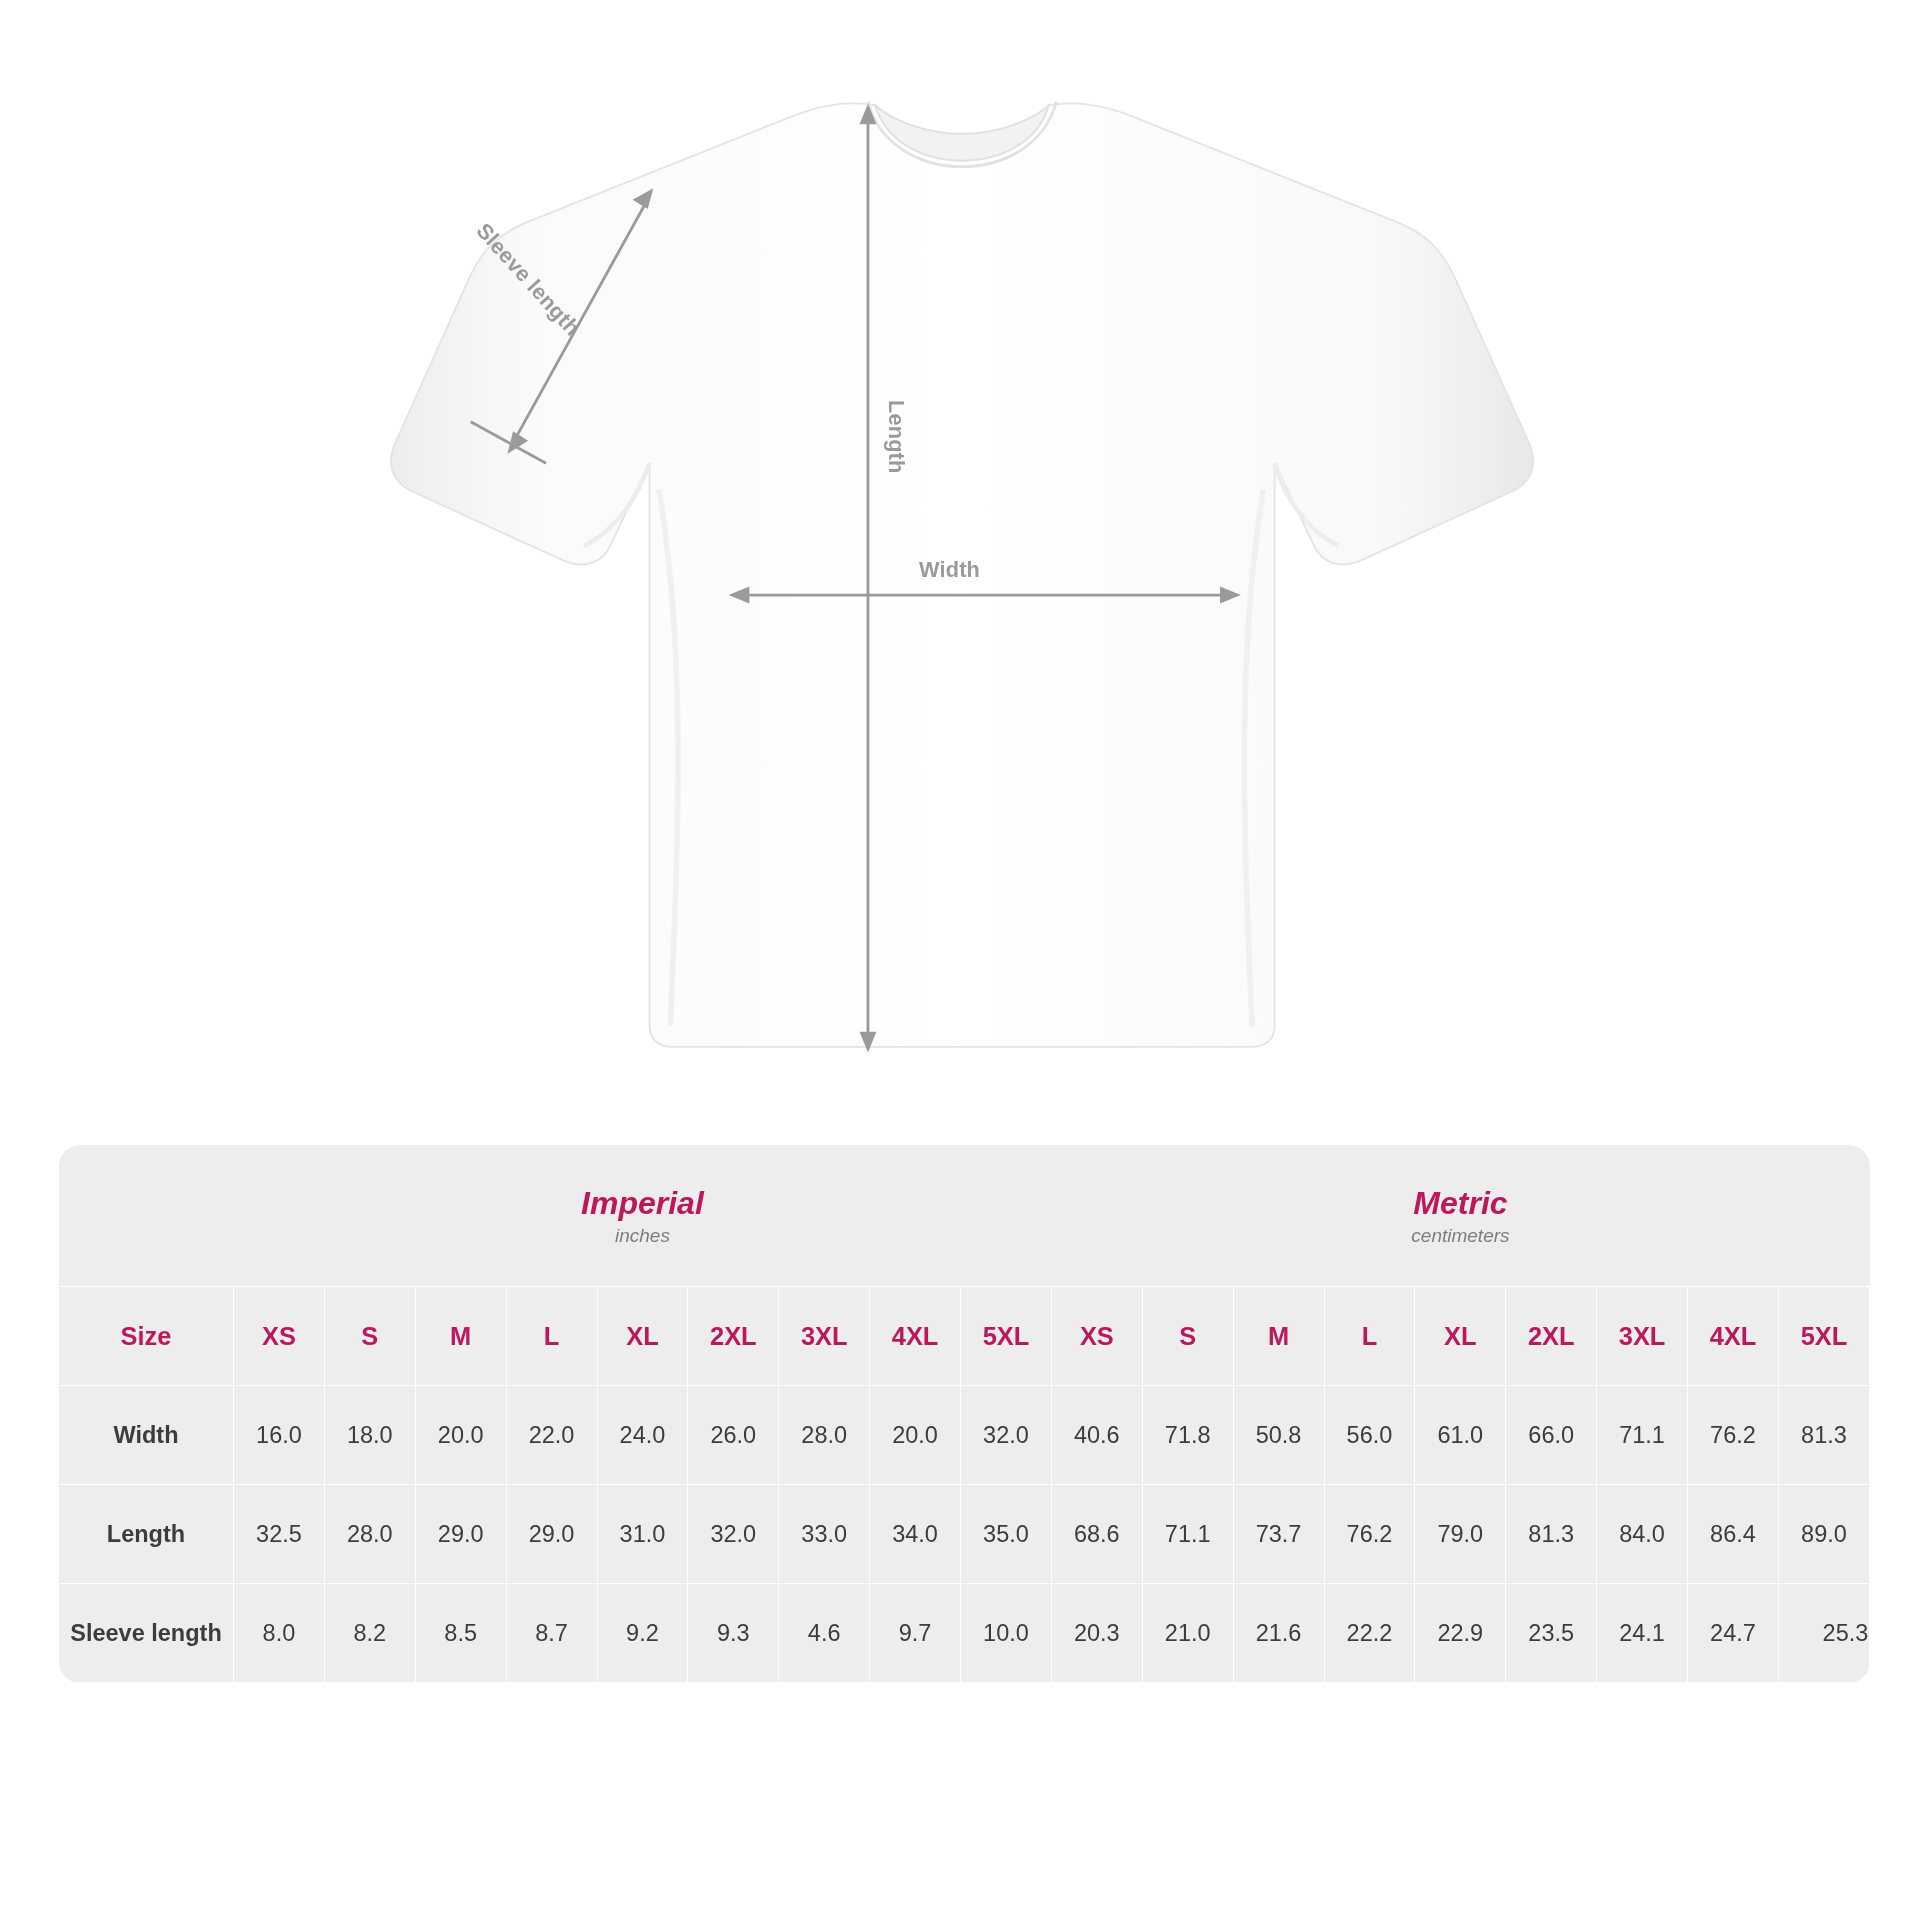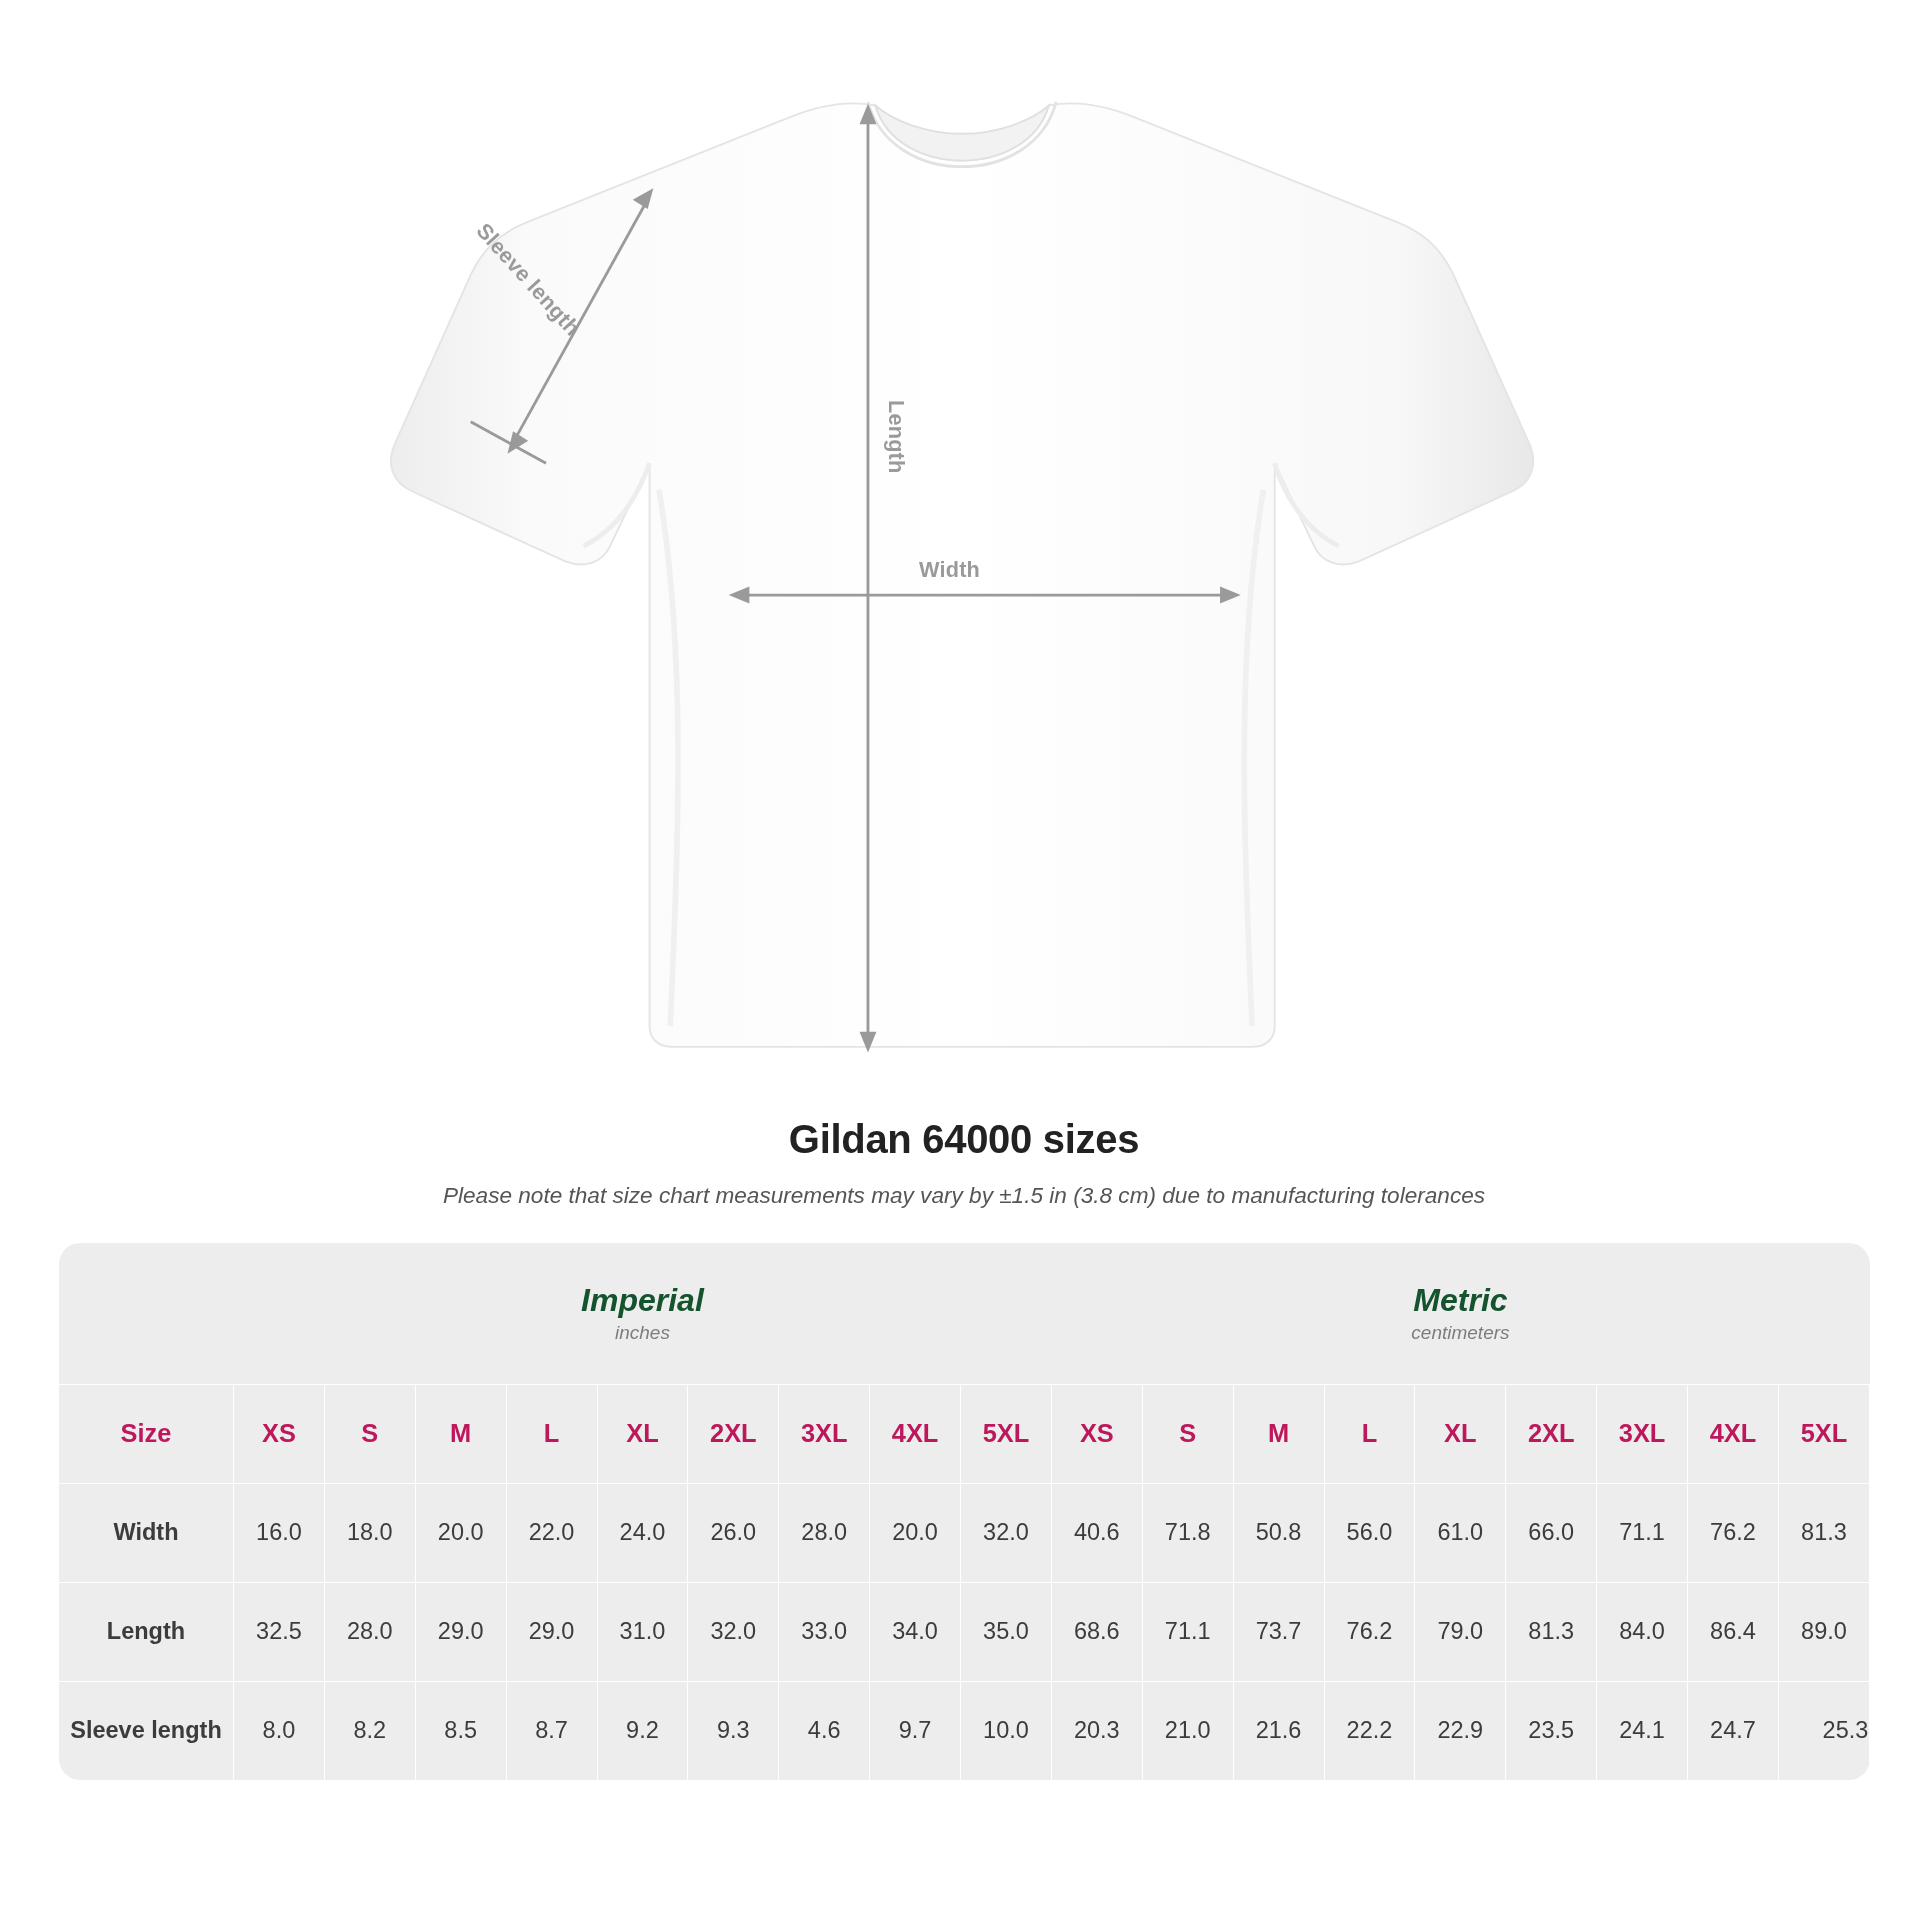--- a/index.html
+++ b/index.html
@@ -87,21 +87,21 @@
   }
   .unit-head {
     height: 141px;
     background: #ededed;
     border: none !important;
   }
   .unit-head .unit-name {
     font-size: 32px;
     font-weight: bold;
     font-style: italic;
-    color: #14532d;
+    color: #be185d;
   }
   .unit-head .unit-sub {
     font-size: 19px;
     font-style: italic;
     color: #7d7d7d;
     margin-top: 3px;
   }
   .corner-cell {
     background: #ededed;
     border: none !important;
@@ -209,24 +209,20 @@
       </g>
     </svg>
 
     <div class="dim-label sleeve" style="left: 490px; top: 218px;">Sleeve length</div>
 
     <div class="dim-label vertical" style="left: 883px; top: 400px;">Length</div>
 
     <div class="dim-label" style="left: 919px; top: 557px;">Width</div>
   </div>
 
-  <div class="title-block">
-    <div class="chart-title">Gildan 64000 sizes</div>
-    <div class="chart-note">Please note that size chart measurements may vary by ±1.5 in (3.8 cm) due to manufacturing tolerances</div>
-  </div>
 
   <div class="table-wrap">
     <table class="size-table">
       <colgroup>
         <col style="width:175px">
         <col span="18">
       </colgroup>
       <tbody>
         <tr>
           <td class="corner-cell unit-head first-col"></td>

